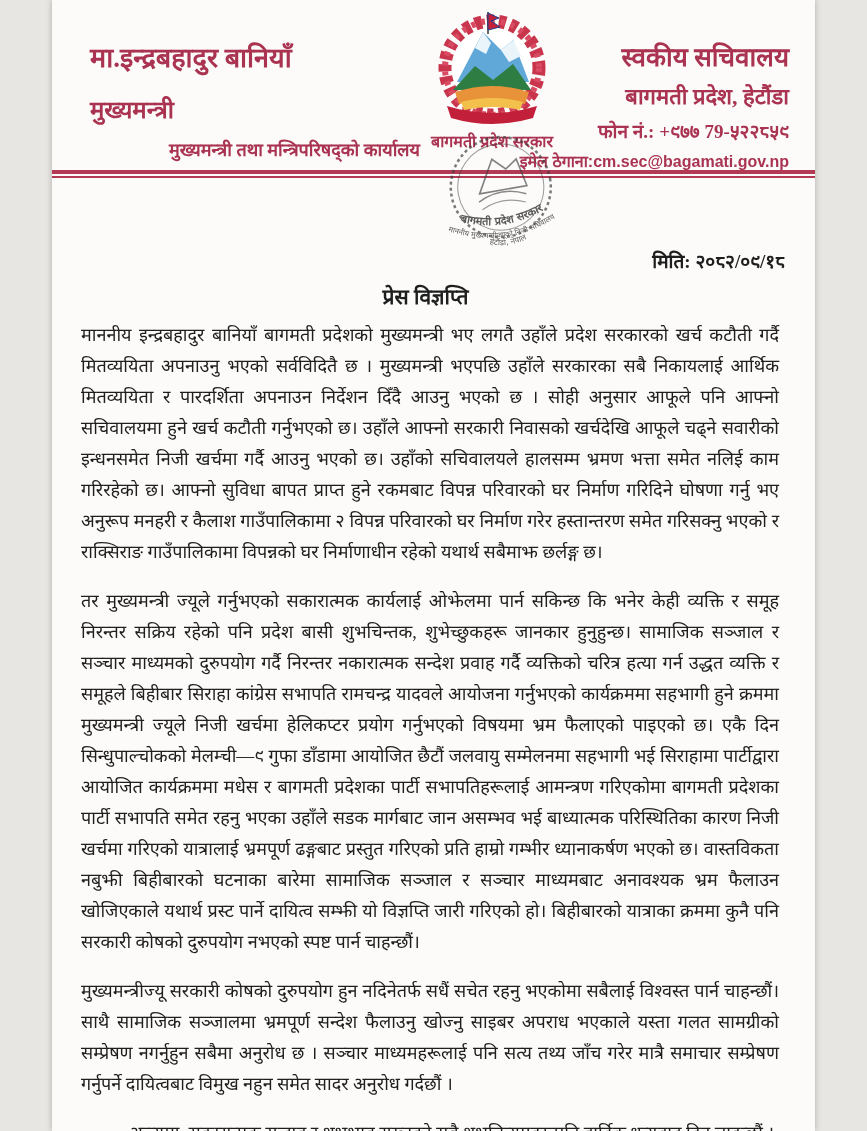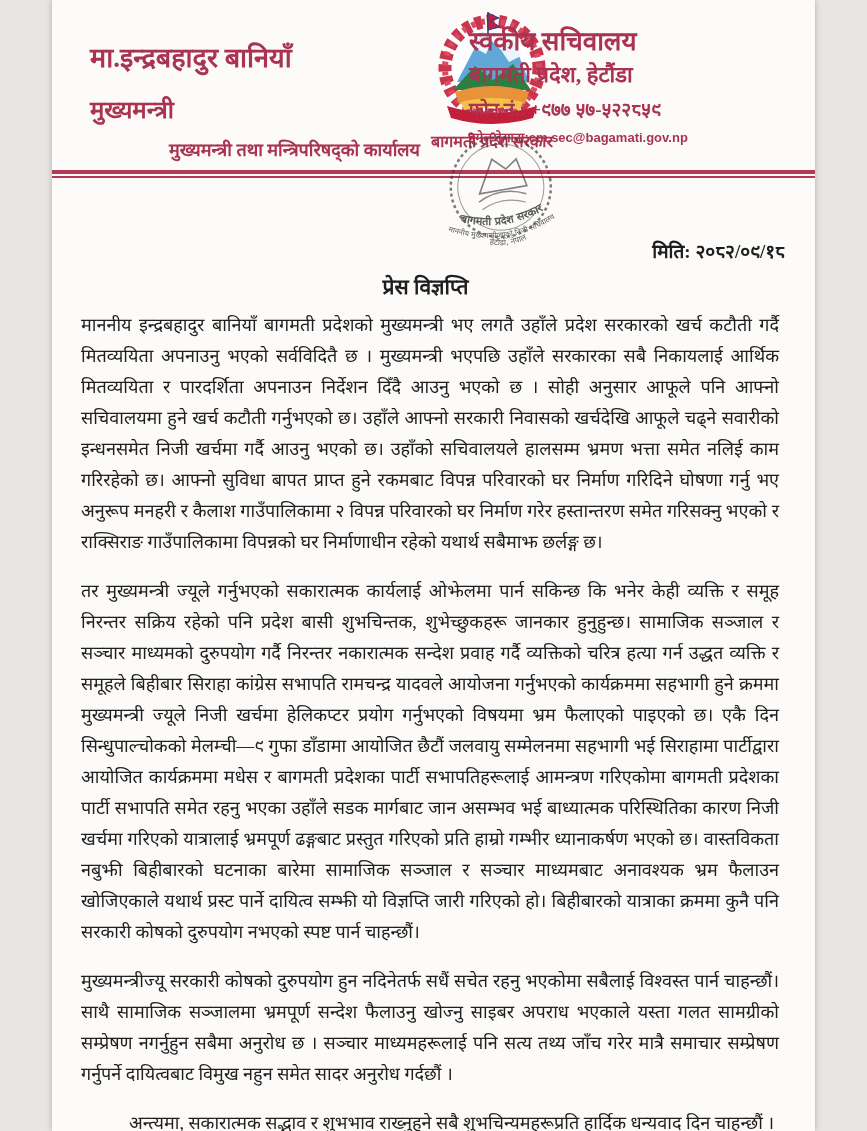--- a/index.html
+++ b/index.html
@@ -19,38 +19,38 @@
   
   .letterhead{position:relative;height:232px;}
   .lh-left{
     position:absolute;left:38px;top:42px;width:330px;
     color:#a93350;
   }
   .lh-left .name{font-size:27px;font-weight:bold;line-height:1.25;}
   .lh-left .post{font-size:24px;font-weight:bold;margin-top:16px;}
   .lh-left .office{font-size:18px;font-weight:bold;margin-top:12px;text-align:right;}
   .lh-right{
-    position:absolute;right:26px;top:22px;width:320px;
-    color:#a93350;text-align:left;
+    position:absolute;right:26px;top:38px;width:320px;
+    color:#a93350;text-align:right;
   }
   .lh-right .secretariat{font-size:26px;font-weight:bold;}
-  .lh-right .address{font-size:22px;font-weight:bold;}
+  .lh-right .address{font-size:22px;font-weight:bold;margin-top:6px;}
   .lh-right .phone{font-size:19px;font-weight:bold;margin-top:8px;}
-  .lh-right .email{font-size:13px;font-weight:bold;margin-top:6px;font-family:"Liberation Sans","DejaVu Sans",sans-serif;}
+  .lh-right .email{font-size:16px;font-weight:bold;margin-top:6px;font-family:"Liberation Sans","DejaVu Sans",sans-serif;}
   .emblem-wrap{position:absolute;left:360px;top:10px;width:160px;text-align:center;}
   .emblem-caption{
     margin-top:-4px;color:#a93350;font-weight:bold;font-size:16px;white-space:nowrap;
   }
   .rule-double{position:absolute;left:0;right:0;top:170px;height:10px;z-index:1;}
   .rule-double .r1{height:4px;background:#b23a55;}
   .rule-double .r2{height:2px;background:#b23a55;margin-top:2px;}
   .stamp{position:absolute;left:378px;top:132px;z-index:2;opacity:.85;}
   
   .date-row{
-    text-align:right;padding-right:30px;margin-top:6px;
+    text-align:right;padding-right:30px;margin-top:16px;
     font-size:19px;font-weight:bold;
   }
   .doc-title{
     text-align:center;font-size:21px;font-weight:bold;margin:8px 16px 10px 0;
   }
   .doc-body{padding:0 36px 0 29px;}
   .doc-body p{
     margin:0 0 18px 0;
     font-size:18px;line-height:31px;text-align:justify;
   }
@@ -98,21 +98,21 @@
           <line x1="0" y1="0" x2="0" y2="22" stroke="#333" stroke-width="1.5"></line>
           <path d="M0 1 L11 6 L3 9 L12 15 L0 18 Z" fill="#c21f3a" stroke="#1e3f8f" stroke-width="1"></path>
         </g>
       </svg>
       <div class="emblem-caption">बागमती प्रदेश सरकार</div>
     </div>
 
     <div class="lh-right">
       <div class="secretariat">स्वकीय सचिवालय</div>
       <div class="address">बागमती प्रदेश, हेटौंडा</div>
-      <div class="phone">फोन नं.: +९७७ ५७-५२२८५९</div>
+      <div class="phone">फोन नं.: +९७७ 79-५२२८५९</div>
       <div class="email">इमेल ठेगाना:cm.sec@bagamati.gov.np</div>
     </div>
 
     <div class="rule-double">
       <div class="r1"></div>
         <div class="r2"></div>
     </div>
 
     <div class="stamp">
       <svg width="145" height="125" viewBox="0 0 145 125">

